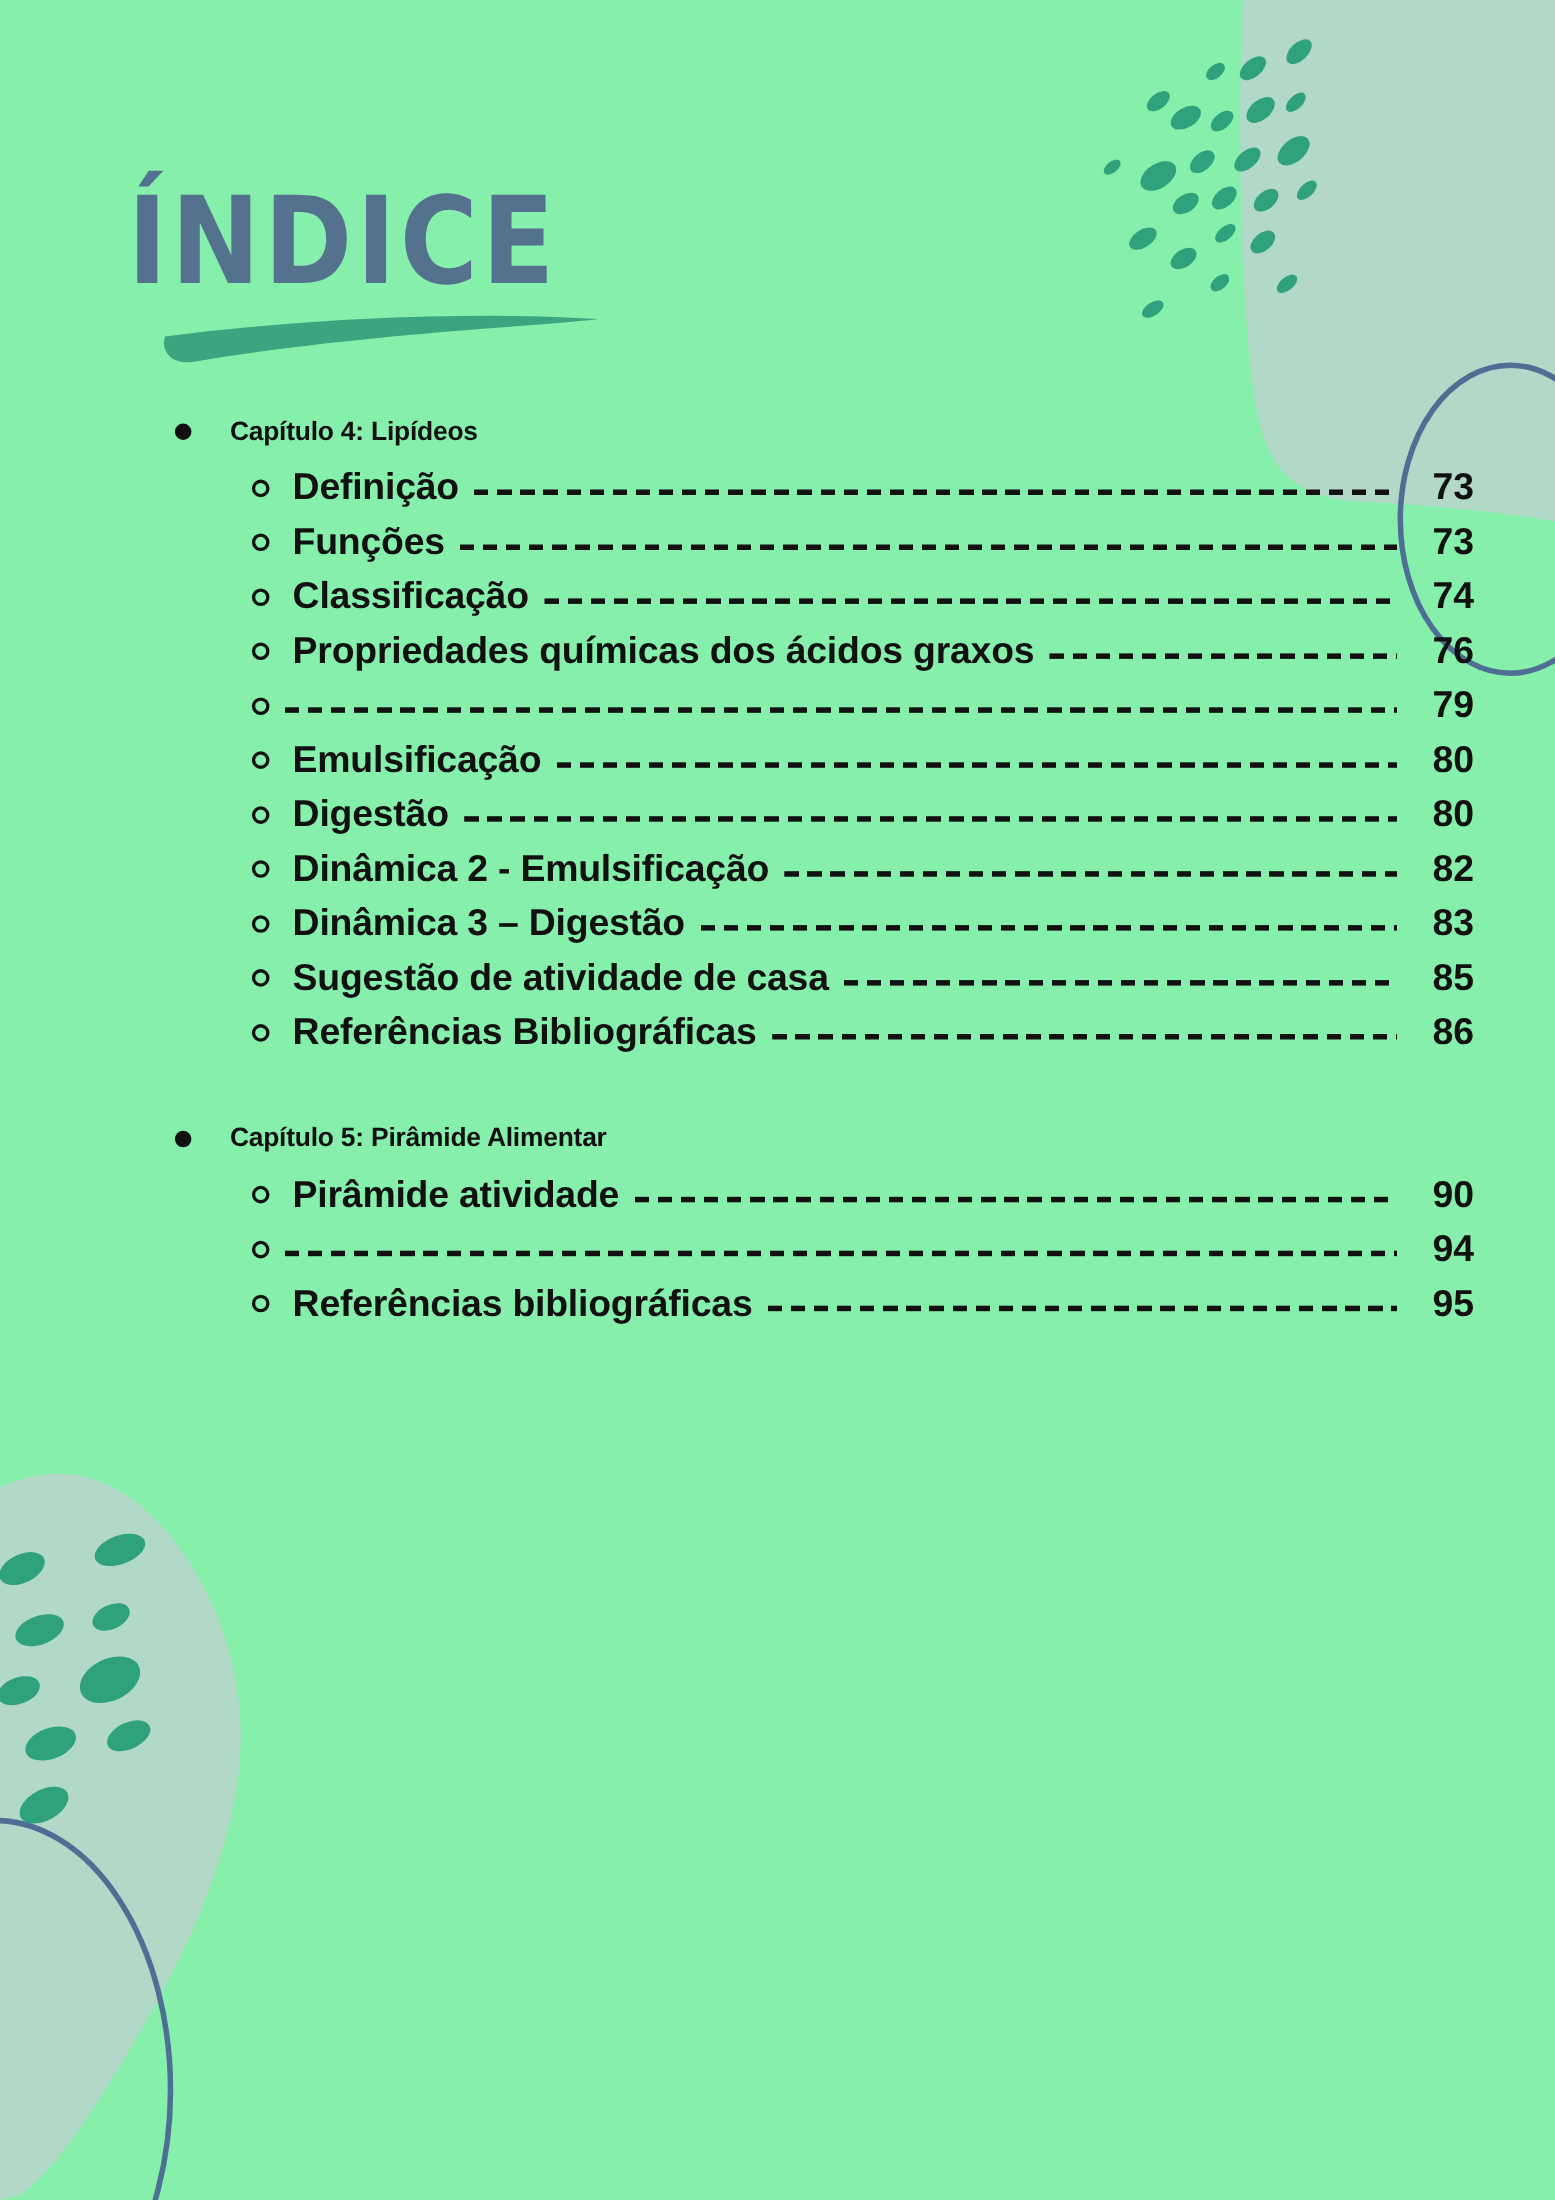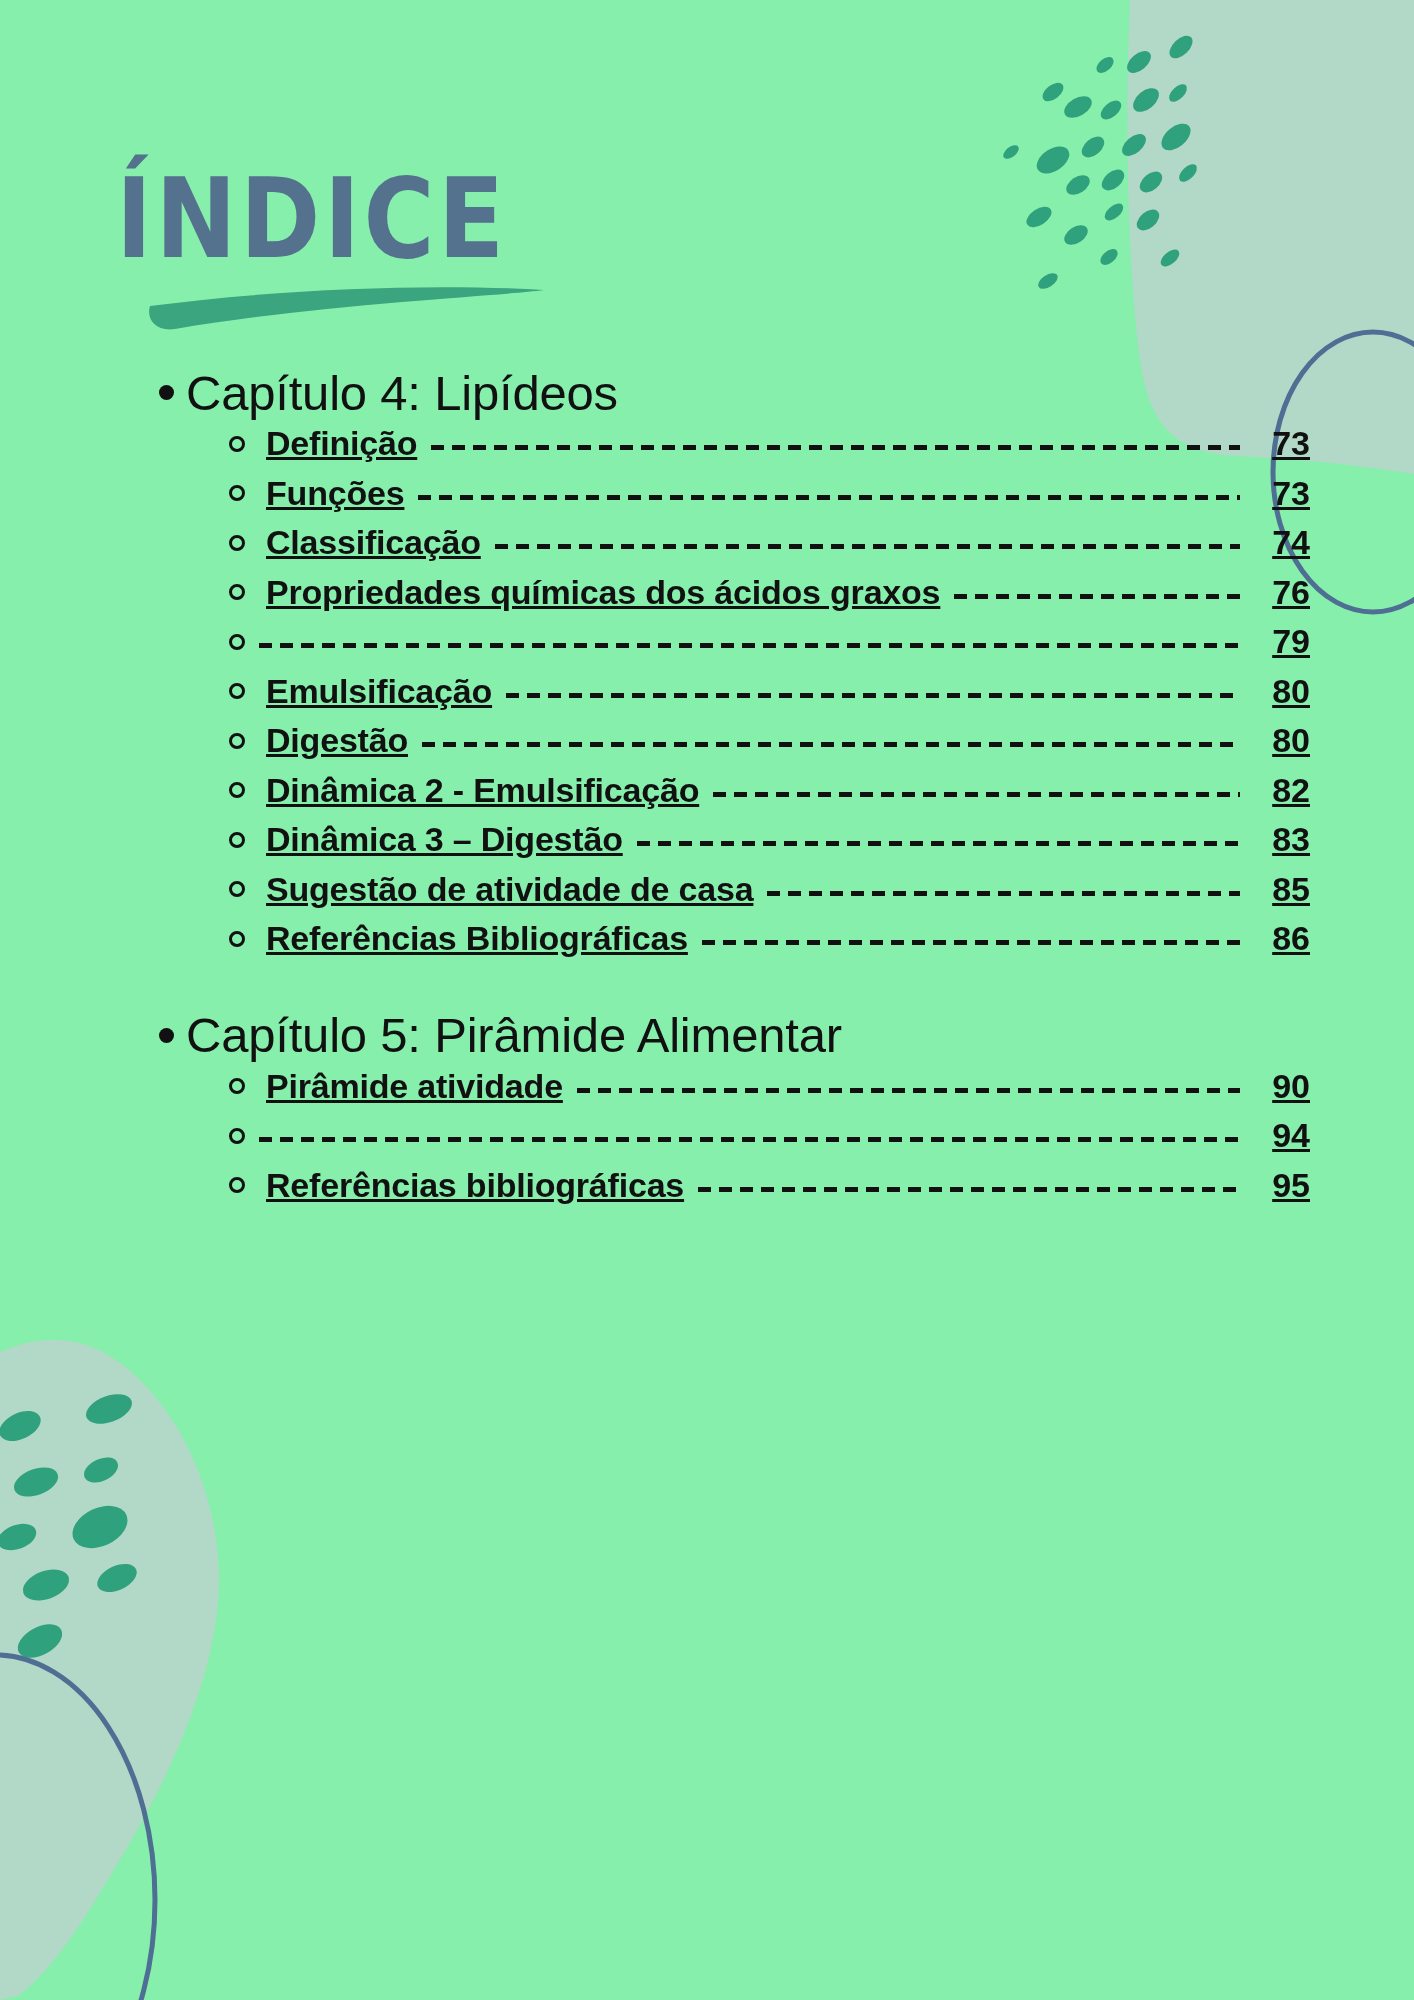--- a/index.html
+++ b/index.html
@@ -32,30 +32,29 @@
   .chapter-row{
     height:53px;
     display:flex;align-items:center;
   }
   .chapter-bullet{
     width:15px;height:15px;border-radius:50%;
     background:var(--text-color,#111);
     margin-left:159px;flex:0 0 auto;
   }
   .chapter-label{
-    margin-left:12px;
-    font-size:49px;font-weight:400;
+    margin-left:35px;
+    font-size:24px;font-weight:700;
     letter-spacing:-0.2px;
     white-space:nowrap;
   }
   .item-row{
     height:49.5px;
     display:flex;align-items:center;
-    padding-right:104px;
-    text-decoration:underline;
+    padding-right:74px;
   }
   .item-bullet{
     width:10px;height:10px;border-radius:50%;
     border:3.5px solid var(--text-color,#111);
     background:transparent;
     margin-left:229px;flex:0 0 auto;
   }
   .item-label{
     margin-left:21px;
     font-size:34px;font-weight:700;

